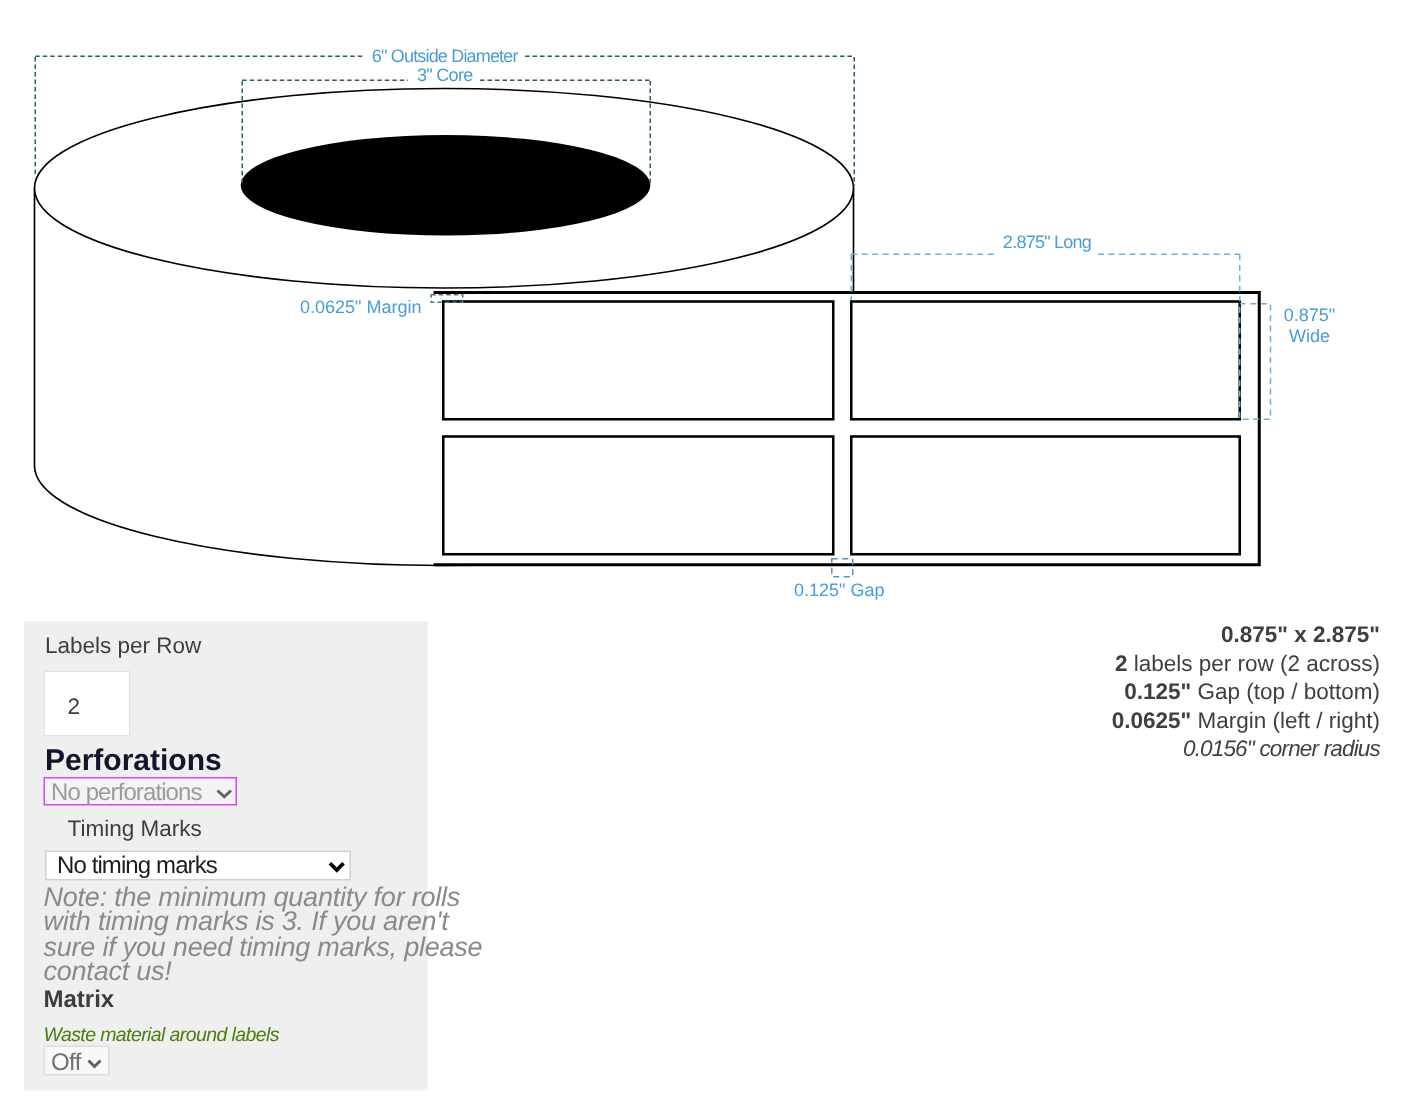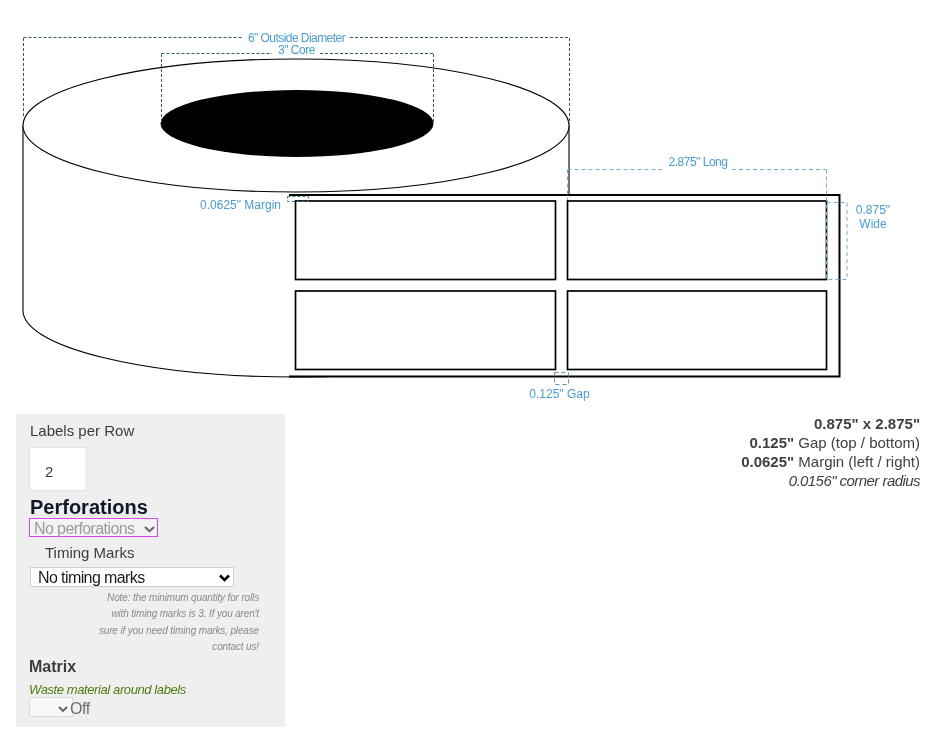--- a/index.html
+++ b/index.html
@@ -96,38 +96,39 @@
 
   <div style="position:absolute;left:14px;top:130px;font-size:15px;color:#3d3d3d;margin-left:15px;">Timing Marks</div>
 
   <div style="position:absolute;left:14px;top:153px;width:202px;height:18px;background:#ffffff;border:1px solid #cfcfcf;">
     <span style="position:absolute;left:7px;top:1px;font-size:16px;letter-spacing:-0.6px;color:#1c1c1c;white-space:nowrap;">No timing marks</span>
     <svg width="12" height="8" style="position:absolute;right:3px;top:6px;">
           <path d="M 2,1.5 L 6.5,6 L 11,1.5" fill="none" stroke="#000000" stroke-width="2.5"></path>
         </svg>
   </div>
 
-  <div style="position:absolute;left:13px;top:176px;width:230px;font-size:10px;letter-spacing:-0.15px;line-height:16.4px;font-style:italic;color:#8a8a8a;white-space:nowrap;text-align:right;">Note: the minimum quantity for rolls<br>with timing marks is 3. If you aren't<br>sure if you need timing marks, please<br>contact us!</div>
+  <div style="position:absolute;left:13px;top:176px;width:230px;font-size:18px;letter-spacing:-0.15px;line-height:16.4px;font-style:italic;color:#8a8a8a;white-space:nowrap;">Note: the minimum quantity for rolls<br>with timing marks is 3. If you aren't<br>sure if you need timing marks, please<br>contact us!</div>
 
   <div style="position:absolute;left:13px;top:244px;font-size:16px;color:#3d3d3d;font-weight:bold;">Matrix</div>
 
   <div style="position:absolute;left:13px;top:268px;font-size:13px;letter-spacing:-0.4px;font-style:italic;color:#4d7c0f;white-space:nowrap;">Waste material around labels</div>
 
   <div style="position:absolute;left:13px;top:283px;width:42px;height:18px;background:#f8f8f8;border:1px solid #dcdcdc;">
-    <span style="position:absolute;left:4px;top:2px;font-size:16px;letter-spacing:-0.4px;color:#6f6f6f;margin-left:36px;">Off</span>
+    <span style="position:absolute;left:4px;top:2px;font-size:16px;letter-spacing:-0.4px;color:#6f6f6f;">Off</span>
     <svg width="10" height="7" style="position:absolute;right:4px;top:8px;">
           <path d="M 1,1 L 5,5 L 9,1" fill="none" stroke="#5f5f5f" stroke-width="1.9"></path>
         </svg>
   </div>
 </div>
 
 <div style="position:absolute;left:500px;top:414px;width:420px;text-align:right;font-size:15px;line-height:19px;color:#3f3f3f;">
 
   <div><b>0.875" x 2.875"</b></div>
 
+  <div><b>2</b> labels per row (2 across)</div>
 
 
   <div><b>0.125"</b> Gap (top / bottom)</div>
 
   <div><b>0.0625"</b> Margin (left / right)</div>
 
   <div style="font-style:italic;letter-spacing:-0.55px;">0.0156" corner radius</div>
 </div>
 
 </div>

